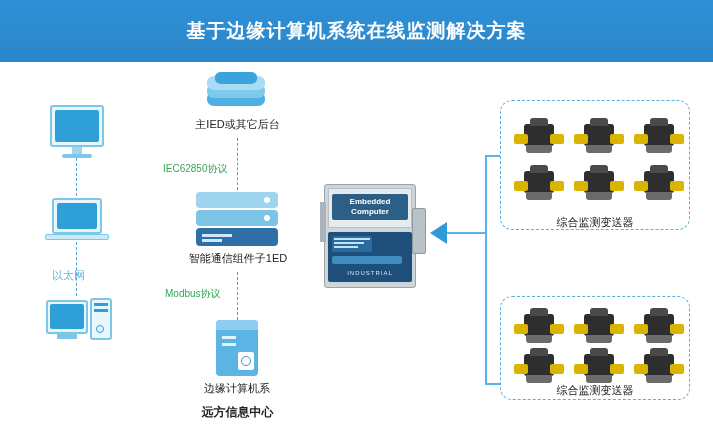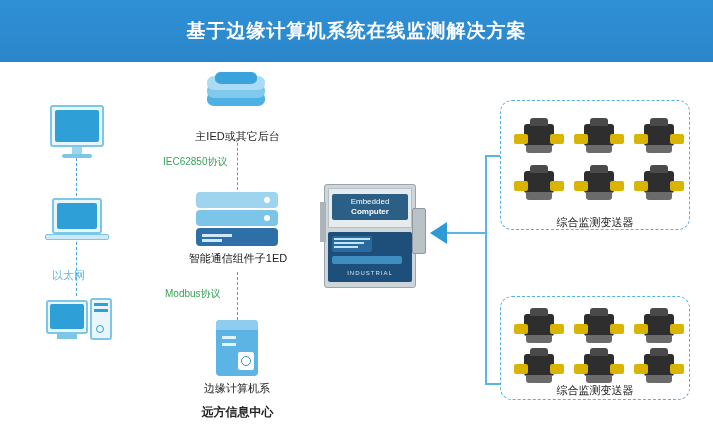--- a/index.html
+++ b/index.html
@@ -163,24 +163,24 @@
   <div class="vdash" style="left:76px; top:242px; height:54px;"></div>
 
   <div class="label-eth" style="left:52px; top:268px;">以太网</div>
 
   <div class="stack-icon" style="left:205px; top:72px; width:64px; height:40px;">
     <div style="position:absolute; left:2px; top:20px; width:58px; height:14px; background:#4fb0e3; border-radius:7px/6px;"></div>
     <div style="position:absolute; left:2px; top:12px; width:58px; height:14px; background:#7fc9ec; border-radius:7px/6px;"></div>
     <div style="position:absolute; left:2px; top:4px; width:58px; height:14px; background:#a9dbf4; border-radius:7px/6px;"></div>
     <div style="position:absolute; left:10px; top:0px; width:42px; height:12px; background:#3ba3dc; border-radius:6px/5px;"></div>
   </div>
-  <div class="label" style="left:180px; top:129px; width:115px;">主IED或其它后台</div>
+  <div class="label" style="left:180px; top:117px; width:115px;">主IED或其它后台</div>
 
   <div class="vdash" style="left:237px; top:138px; height:52px;"></div>
-  <div class="label-proto" style="left:163px; top:155px;">IEC62850协议</div>
+  <div class="label-proto" style="left:163px; top:162px;">IEC62850协议</div>
 
   <div style="position:absolute; left:196px; top:192px; width:82px; height:54px;">
     <div style="position:absolute; left:0; top:0; width:82px; height:16px; background:#9fd4ee; border-radius:4px;"></div>
     <div style="position:absolute; left:0; top:18px; width:82px; height:16px; background:#7cc4e8; border-radius:4px;"></div>
     <div style="position:absolute; left:0; top:36px; width:82px; height:18px; background:#2f6fa8; border-radius:4px;"></div>
     <div style="position:absolute; left:6px; top:42px; width:30px; height:3px; background:#cfe8f7;"></div>
     <div style="position:absolute; left:6px; top:47px; width:20px; height:3px; background:#cfe8f7;"></div>
     <div style="position:absolute; left:68px; top:5px; width:6px; height:6px; background:#ffffff; border-radius:50%;"></div>
     <div style="position:absolute; left:68px; top:23px; width:6px; height:6px; background:#ffffff; border-radius:50%;"></div>
   </div>
@@ -198,21 +198,21 @@
     <div style="position:absolute; left:25px; top:36px; width:10px; height:10px; border:1px solid #3a93cc; border-radius:50%; box-sizing:border-box;"></div>
   </div>
   <div class="label" style="left:190px; top:381px; width:94px;">边缘计算机系</div>
   <div class="label label-bold" style="left:180px; top:404px; width:115px;">远方信息中心</div>
 
   <div class="edge-device">
 
     <div style="position:absolute; left:4px; top:6px; width:92px; height:104px; background:#cfd6da; border:1px solid #9aa4aa; border-radius:3px; box-sizing:border-box;"></div>
     <div style="position:absolute; left:8px; top:10px; width:84px; height:40px; background:#e6ebee; border:1px solid #b6c0c6; box-sizing:border-box;"></div>
     <div style="position:absolute; left:12px; top:16px; width:76px; height:26px; background:#2b5f86; border-radius:2px;"></div>
-    <div style="position:absolute; left:12px; top:19px; width:76px; text-align:center; color:#ffffff; font-size:8px; font-weight:normal;">Embedded</div>
+    <div style="position:absolute; left:12px; top:19px; width:76px; text-align:center; color:#ffffff; font-size:8px; font-weight:bold;">Embedded</div>
     <div style="position:absolute; left:12px; top:29px; width:76px; text-align:center; color:#ffffff; font-size:8px; font-weight:bold;">Computer</div>
 
     <div style="position:absolute; left:8px; top:54px; width:84px; height:50px; background:#1d4f7a; border-radius:2px;"></div>
     <div style="position:absolute; left:12px; top:58px; width:40px; height:16px; background:#2a6a9c; border-radius:2px;"></div>
     <div style="position:absolute; left:14px; top:60px; width:36px; height:2px; background:#bfe3f7;"></div>
     <div style="position:absolute; left:14px; top:64px; width:30px; height:2px; background:#bfe3f7;"></div>
     <div style="position:absolute; left:14px; top:68px; width:24px; height:2px; background:#bfe3f7;"></div>
     <div style="position:absolute; left:12px; top:78px; width:70px; height:8px; background:#3f8ec0; border-radius:2px;"></div>
     <div style="position:absolute; left:8px; top:92px; width:84px; text-align:center; color:#cfe7f6; font-size:6px; letter-spacing:1px;">INDUSTRIAL</div>
 

